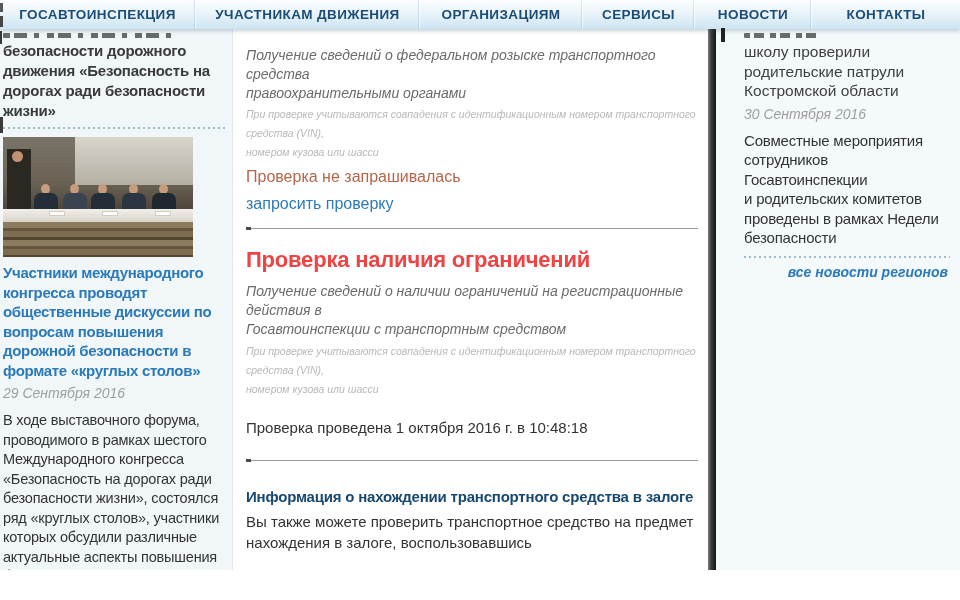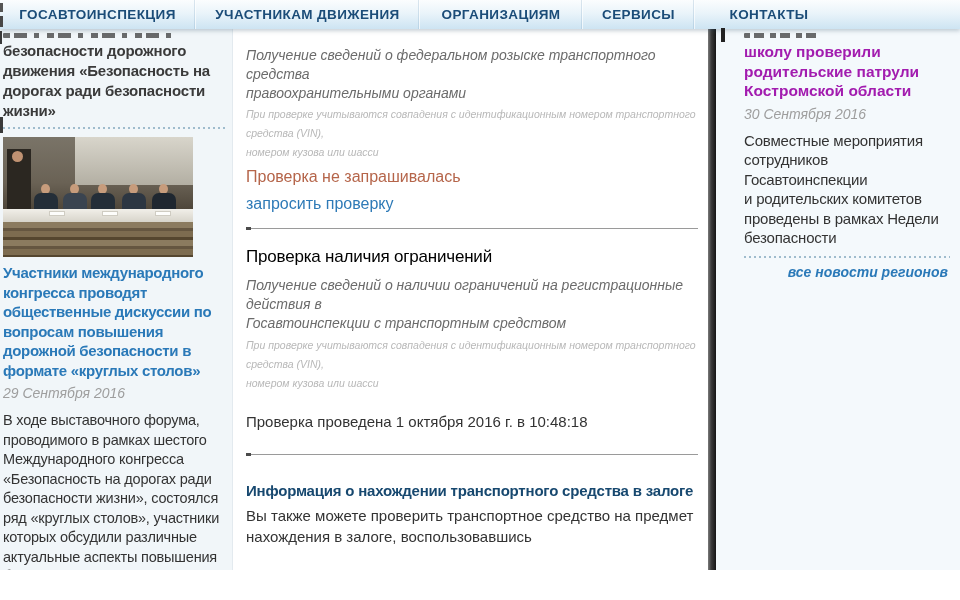--- a/index.html
+++ b/index.html
@@ -60,31 +60,31 @@
   .l-body { margin-top:10px; font-size:14.5px; color:#333; line-height:19.5px; letter-spacing:-.2px; }
 
   
   .m-desc { font-size:14px; font-style:italic; color:#6b6b6b; line-height:19px; }
   .m-note { margin-top:2px; font-size:10.5px; font-style:italic; color:#b8b8b8; line-height:19px; }
   .m-status { margin-top:6px; font-size:16px; color:#b5654a; }
   .m-link { display:inline-block; margin-top:9px; font-size:16px; color:#2e7ab7; cursor:pointer; }
   .hr { margin-top:15px; height:1px; background:#9a9a9a; position:relative; }
   .hr::before { content:""; position:absolute; left:0; top:-1px; width:5px; height:3px; background:#4a4a4a; }
   .hr2 { margin-top:24px; }
-  .m-h2 { margin-top:18px; font-size:17px; font-weight:normal; color:#000000; letter-spacing:-.2px; }
+  .m-h2 { margin-top:18px; font-size:22px; font-weight:bold; color:#ef4444; letter-spacing:-.2px; }
   .m-desc2 { margin-top:9px; }
   .m-note2 { margin-top:3px; }
   .m-result { margin-top:4px; font-size:15px; color:#333; line-height:21px; }
   .m-checked { margin-top:20px; font-size:15px; color:#333; }
   .m-h3 { margin-top:26px; font-size:15px; font-weight:bold; color:#17486f; line-height:20px; letter-spacing:-.2px; }
   .m-text { margin-top:5px; font-size:15px; color:#333; line-height:20.5px; }
 
   
   .cut-frag-r { width:78px; background:repeating-linear-gradient(90deg,#3c3c3c 0 6px,transparent 6px 10px,#3c3c3c 10px 20px,transparent 20px 26px); }
-  .r-title { margin-top:4px; font-size:15.5px; font-weight:bold; color:#a21caf; line-height:19.5px; cursor:pointer; }
+  .r-title { margin-top:4px; font-size:15.5px; font-weight:normal; color:#404040; line-height:19.5px; cursor:pointer; }
   .r-body { margin-top:9px; font-size:15px; color:#333; line-height:19.5px; letter-spacing:-.2px; }
   .r-dotted { margin-top:8px; }
   .r-link { margin-top:6px; text-align:right; font-size:14px; font-style:italic; font-weight:600;
             color:#2a79b8; cursor:pointer; padding-right:2px; }
 
   
   .edge-mark { position:absolute; z-index:6; background:#3a3a3a; }
   .em1{left:0;top:3px;width:3px;height:9px;background:#555;}
   .em2{left:0;top:16px;width:3px;height:11px;background:#474747;}
   .em3{left:0;top:31px;width:2px;height:13px;}
@@ -113,20 +113,21 @@
 </head>
 <body>
 
 <div class="screen">
 
   <nav class="nav">
     <div class="nav-item nw0">ГОСАВТОИНСПЕКЦИЯ</div>
     <div class="nav-item nw1">УЧАСТНИКАМ ДВИЖЕНИЯ</div>
     <div class="nav-item nw2">ОРГАНИЗАЦИЯМ</div>
     <div class="nav-item nw3">СЕРВИСЫ</div>
+    <div class="nav-item nw4">НОВОСТИ</div>
     <div class="nav-item nw5">КОНТАКТЫ</div>
   </nav>
 
   <aside class="left-col">
     <div class="cut-frag" style="width:176px"></div>
     <div class="l-headline pre">безопасности дорожного
 движения «Безопасность на
 дорогах ради безопасности
 жизни»</div>
     <div class="dotted"></div>

